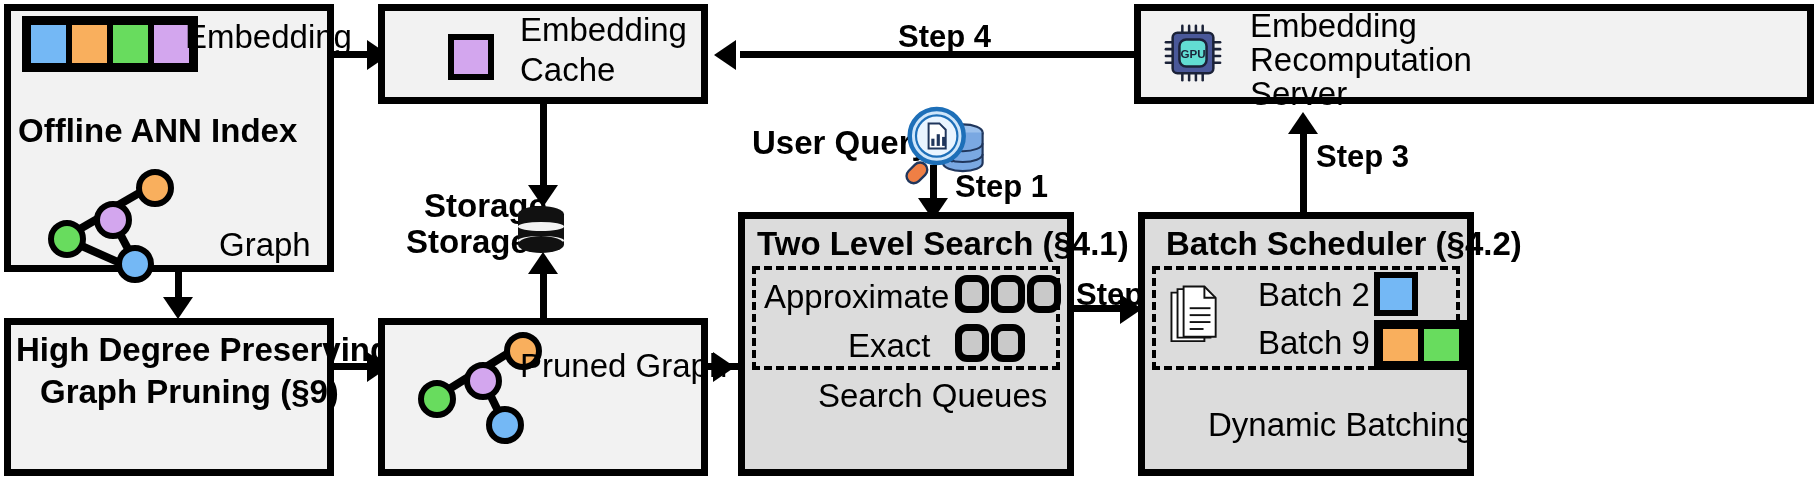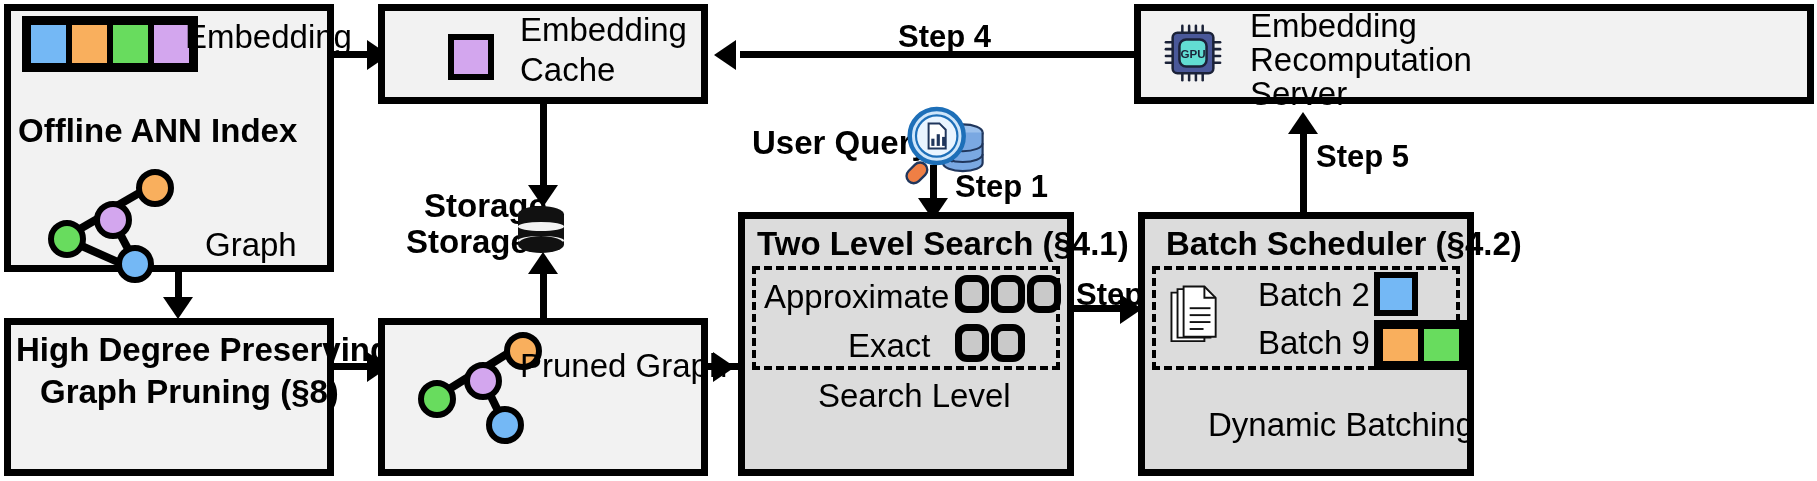--- a/index.html
+++ b/index.html
@@ -68,32 +68,32 @@
 <div class="graph" style="left:40px;top:165px;width:160px;height:100px;">
   <div class="edge" style="left:26px;top:68px;width:56px;transform:rotate(-30deg);"></div>
   <div class="edge" style="left:68px;top:42px;width:52px;transform:rotate(-30deg);"></div>
   <div class="edge" style="left:26px;top:70px;width:62px;transform:rotate(24deg);"></div>
   <div class="edge" style="left:70px;top:46px;width:46px;transform:rotate(62deg);"></div>
   <div class="node" style="left:96px;top:4px;width:38px;height:38px;background:#f9af5d;"></div>
   <div class="node" style="left:54px;top:36px;width:38px;height:38px;background:#d3a6ee;"></div>
   <div class="node" style="left:8px;top:55px;width:38px;height:38px;background:#68dc5e;"></div>
   <div class="node" style="left:76px;top:80px;width:38px;height:38px;background:#74b8f5;"></div>
 </div>
-<div class="lbl t-big" style="left:205px;top:227px;">Graph</div>
+<div class="lbl t-big" style="left:219px;top:227px;">Graph</div>
 
 <div class="hline" style="left:334px;top:51px;width:42px;"></div>
 <div class="ar-r" style="left:367px;top:40px;"></div>
 
 <div class="vline" style="left:175px;top:272px;height:36px;"></div>
 <div class="ar-d" style="left:163px;top:297px;"></div>
 
 <div class="box" style="left:4px;top:318px;width:330px;height:158px;">
 </div>
 <div class="lbl t-big t-bold" style="left:16px;top:332px;">High Degree Preserving</div>
-<div class="lbl t-big t-bold" style="left:40px;top:374px;">Graph Pruning (§8)</div>
+<div class="lbl t-big t-bold" style="left:40px;top:374px;">Graph Pruning (§9)</div>
 
 <div class="hline" style="left:334px;top:363px;width:42px;"></div>
 <div class="ar-r" style="left:367px;top:352px;"></div>
 
 <div class="box" style="left:378px;top:4px;width:330px;height:100px;">
 </div>
 <div class="sqbox" style="left:448px;top:34px;width:46px;height:46px;background:#d3a6ee;"></div>
 <div class="lbl t-big" style="left:520px;top:12px;">Embedding</div>
 <div class="lbl t-big" style="left:520px;top:52px;">Cache</div>
 
@@ -163,21 +163,21 @@
 
 <div class="lbl t-big" style="left:764px;top:279px;">Approximate</div>
 <div class="slot" style="left:955px;top:275px;width:34px;height:38px;"></div>
 <div class="slot" style="left:991px;top:275px;width:34px;height:38px;"></div>
 <div class="slot" style="left:1027px;top:275px;width:34px;height:38px;"></div>
 
 <div class="lbl t-big" style="left:848px;top:328px;">Exact</div>
 <div class="slot" style="left:955px;top:324px;width:34px;height:38px;"></div>
 <div class="slot" style="left:991px;top:324px;width:34px;height:38px;"></div>
 
-<div class="lbl t-big" style="left:818px;top:378px;">Search Level</div>
+<div class="lbl t-big" style="left:818px;top:378px;">Search Queues</div>
 
 <div class="hline" style="left:1074px;top:305px;width:62px;"></div>
 <div class="ar-r" style="left:1120px;top:294px;"></div>
 <div class="lbl t-step" style="left:1076px;top:278px;">Step 2</div>
 
 <div class="box gray" style="left:1138px;top:212px;width:336px;height:264px;">
 </div>
 <div class="lbl t-big t-bold" style="left:1166px;top:226px;">Batch Scheduler (§4.2)</div>
 
 <div class="dashbox" style="left:1152px;top:266px;width:308px;height:104px;"></div>
@@ -203,21 +203,21 @@
 <div class="lbl t-big" style="left:1258px;top:325px;">Batch 9</div>
 <div class="strip" style="left:1374px;top:320px;">
   <div class="sw" style="background:#f9af5d;width:41px;height:38px;"></div>
   <div class="sw" style="background:#68dc5e;width:41px;height:38px;"></div>
 </div>
 
 <div class="lbl t-big" style="left:1208px;top:378px;margin-top:29px;">Dynamic Batching</div>
 
 <div class="vline" style="left:1300px;top:122px;height:90px;"></div>
 <div class="ar-u" style="left:1288px;top:112px;"></div>
-<div class="lbl t-step" style="left:1316px;top:140px;">Step 5</div>
+<div class="lbl t-step" style="left:1316px;top:140px;">Step 3</div>
 
 <div class="box" style="left:1134px;top:4px;width:680px;height:100px;">
 </div>
 
 <svg class="abs" viewBox="0 0 64 64" style="left:1162px;top:22px;width:62px;height:62px;">
   <g stroke="#1b2238" stroke-width="2.6" stroke-linecap="round">
     <line x1="21" y1="4" x2="21" y2="12"></line>
       <line x1="28" y1="4" x2="28" y2="12"></line>
     <line x1="35" y1="4" x2="35" y2="12"></line>
       <line x1="42" y1="4" x2="42" y2="12"></line>

